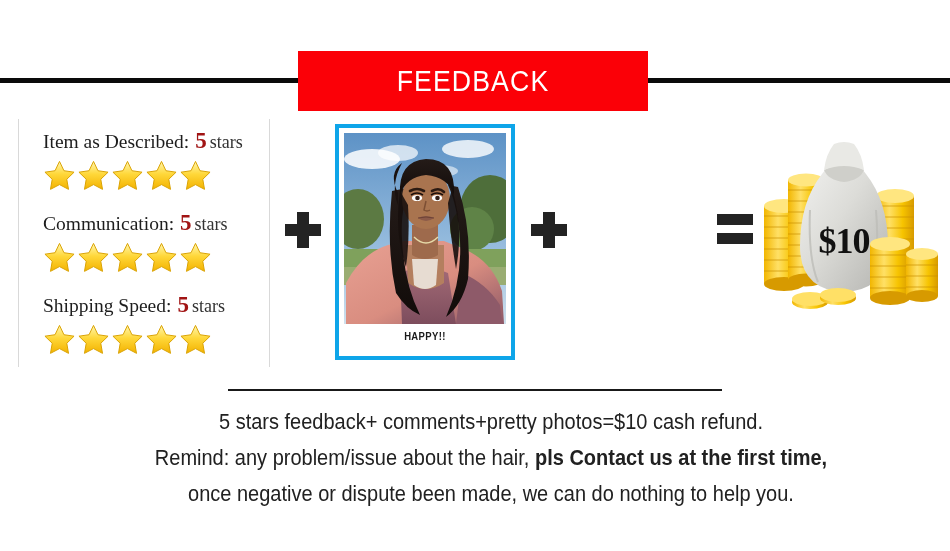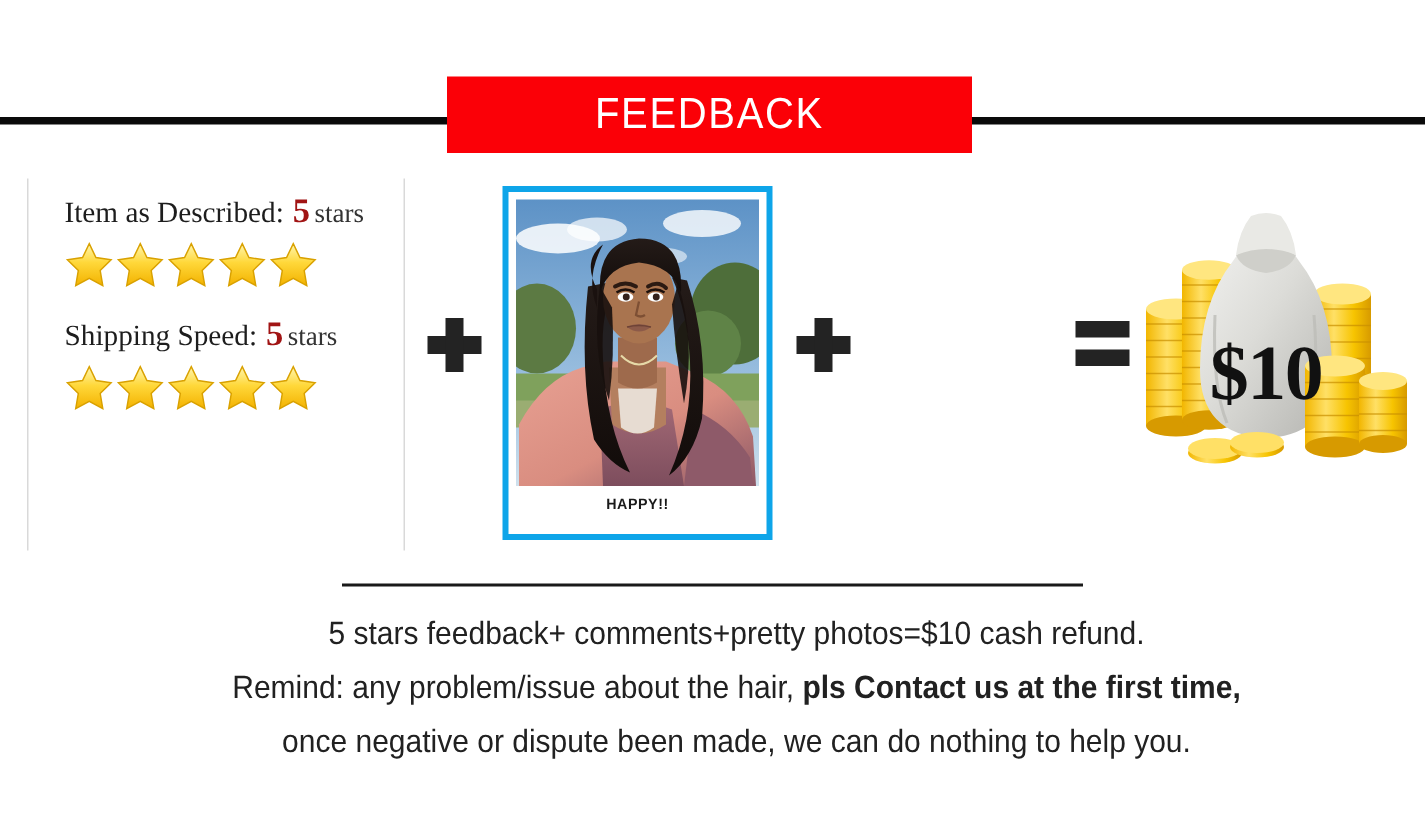--- a/index.html
+++ b/index.html
@@ -11,21 +11,21 @@
     position:relative;
   }
   #page{position:relative;width:950px;height:551px;}
 
   
   .hdr-rule{
     position:absolute;left:0;top:78px;width:950px;height:5px;
     background:#0a0a0a;
   }
   .hdr-banner{
-    position:absolute;left:298px;top:51px;width:350px;height:51px;
+    position:absolute;left:298px;top:51px;width:350px;height:60px;
     background:#fb0007;
     display:flex;align-items:center;justify-content:center;text-align:right;
   }
   .hdr-banner-text{
     color:#ffffff;
     font-family:"Liberation Sans", sans-serif;
     font-size:29px;
     font-weight:400;
     letter-spacing:1.2px;
     transform:scaleX(.92);
@@ -105,21 +105,21 @@
     font-family:"Liberation Sans", sans-serif;
   }
 
   
   .money{position:absolute;left:748px;top:140px;width:192px;height:175px;}
   .money svg{display:block;width:192px;height:175px;}
   .money-amount{
     position:absolute;left:0;top:80px;width:192px;
     text-align:center;
     font-family:"Liberation Serif", serif;
-    font-weight:bold;font-size:52px;color:#111;
+    font-weight:bold;font-size:36px;color:#111;
     letter-spacing:-1px;
     pointer-events:none;
   }
 
   
   .foot-rule{
     position:absolute;left:228px;top:389px;width:494px;height:2px;
     background:#191919;
   }
   .foot{
@@ -169,20 +169,42 @@
           </svg>
         <svg class="star" viewBox="0 0 34 32">
             <path d="M17 2 L21.6 11.6 L32 13.1 L24.5 20.4 L26.3 30.8 L17 25.9 L7.7 30.8 L9.5 20.4 L2 13.1 L12.4 11.6 Z" fill="url(#sg1)" stroke="#D9A100" stroke-width="1"></path>
           </svg>
         <svg class="star" viewBox="0 0 34 32">
             <path d="M17 2 L21.6 11.6 L32 13.1 L24.5 20.4 L26.3 30.8 L17 25.9 L7.7 30.8 L9.5 20.4 L2 13.1 L12.4 11.6 Z" fill="url(#sg1)" stroke="#D9A100" stroke-width="1"></path>
           </svg>
       </div>
     </div>
 
+    <div class="rate-row">
+      <div class="rate-label">
+        <span>Communication:</span><span class="rate-num">5</span><span class="rate-unit">stars</span>
+      </div>
+      <div class="stars">
+        <svg class="star" viewBox="0 0 34 32">
+            <path d="M17 2 L21.6 11.6 L32 13.1 L24.5 20.4 L26.3 30.8 L17 25.9 L7.7 30.8 L9.5 20.4 L2 13.1 L12.4 11.6 Z" fill="url(#sg1)" stroke="#D9A100" stroke-width="1"></path>
+          </svg>
+        <svg class="star" viewBox="0 0 34 32">
+            <path d="M17 2 L21.6 11.6 L32 13.1 L24.5 20.4 L26.3 30.8 L17 25.9 L7.7 30.8 L9.5 20.4 L2 13.1 L12.4 11.6 Z" fill="url(#sg1)" stroke="#D9A100" stroke-width="1"></path>
+          </svg>
+        <svg class="star" viewBox="0 0 34 32">
+            <path d="M17 2 L21.6 11.6 L32 13.1 L24.5 20.4 L26.3 30.8 L17 25.9 L7.7 30.8 L9.5 20.4 L2 13.1 L12.4 11.6 Z" fill="url(#sg1)" stroke="#D9A100" stroke-width="1"></path>
+          </svg>
+        <svg class="star" viewBox="0 0 34 32">
+            <path d="M17 2 L21.6 11.6 L32 13.1 L24.5 20.4 L26.3 30.8 L17 25.9 L7.7 30.8 L9.5 20.4 L2 13.1 L12.4 11.6 Z" fill="url(#sg1)" stroke="#D9A100" stroke-width="1"></path>
+          </svg>
+        <svg class="star" viewBox="0 0 34 32">
+            <path d="M17 2 L21.6 11.6 L32 13.1 L24.5 20.4 L26.3 30.8 L17 25.9 L7.7 30.8 L9.5 20.4 L2 13.1 L12.4 11.6 Z" fill="url(#sg1)" stroke="#D9A100" stroke-width="1"></path>
+          </svg>
+      </div>
+    </div>
 
     <div class="rate-row">
       <div class="rate-label">
         <span>Shipping Speed:</span><span class="rate-num">5</span><span class="rate-unit">stars</span>
       </div>
       <div class="stars">
         <svg class="star" viewBox="0 0 34 32">
             <path d="M17 2 L21.6 11.6 L32 13.1 L24.5 20.4 L26.3 30.8 L17 25.9 L7.7 30.8 L9.5 20.4 L2 13.1 L12.4 11.6 Z" fill="url(#sg1)" stroke="#D9A100" stroke-width="1"></path>
           </svg>
         <svg class="star" viewBox="0 0 34 32">

